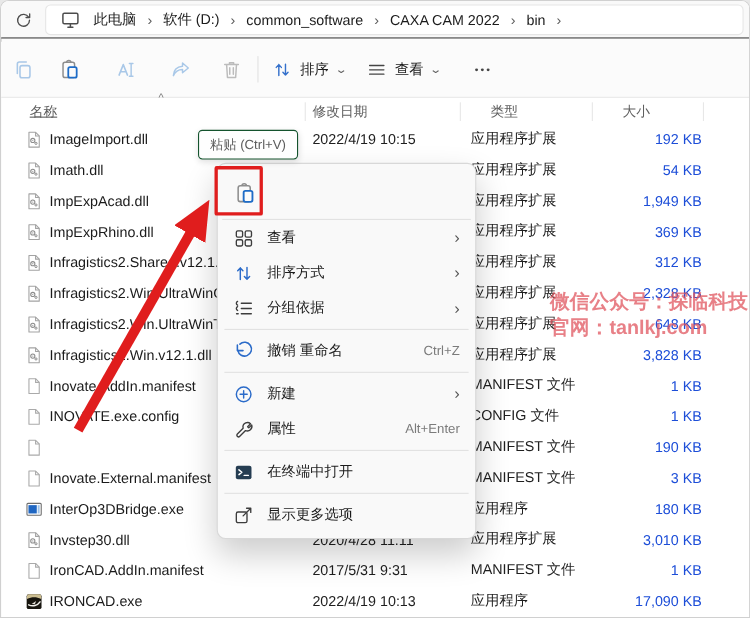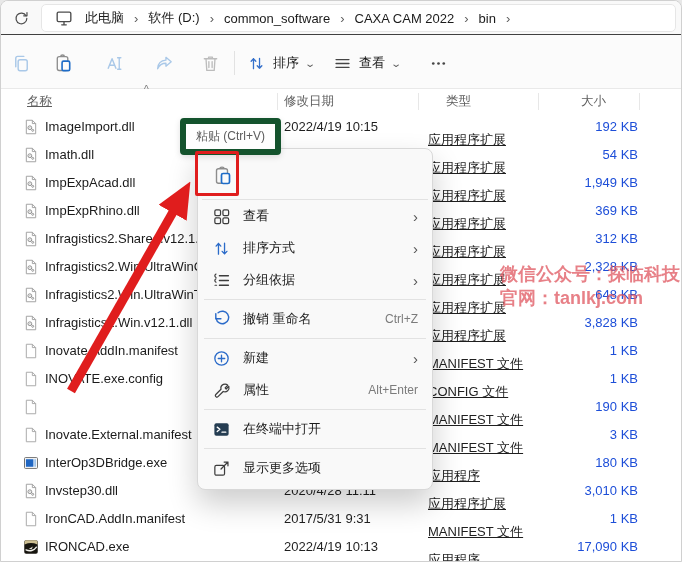--- a/index.html
+++ b/index.html
@@ -27,45 +27,45 @@
   .c-dis-gray{color:#bcbcbc;}
   .c-dark{color:#454545;}
   .c-blue{color:#3470cb;}
   
   .hdr{position:absolute;left:0;top:88px;right:0;height:24px;color:#5e5e5e;font-size:12.5px;}
   .hdr span{position:absolute;top:4px;}
   .hdr .h-name{left:26px;text-decoration:underline;}
   .hdr .h-caret{left:143px;top:-5px;font-size:10px;color:#777;}
   .hdr .h-date{left:283px;}
   .hdr .h-type{left:445px;}
-  .hdr .h-size{left:580px;}
+  .hdr .h-size{left:565px;}
   .hdr .h-sep{position:absolute;top:4px;width:1px;height:17px;background:#e7e7e7;}
   
   #file-list{position:absolute;left:0;top:112px;right:0;bottom:0;}
   .row{position:relative;height:28px;}
   .row .ficon{position:absolute;left:21px;top:5px;width:18px;height:18px;}
   .row .fname{position:absolute;left:44px;top:6px;white-space:nowrap;}
   .row .fdate{position:absolute;left:283px;top:6px;white-space:nowrap;color:#1f1f1f;}
-  .row .ftype{position:absolute;left:427px;top:18px;white-space:nowrap;color:#1f1f1f;text-decoration:underline;}
+  .row .ftype{position:absolute;left:427px;top:4px;white-space:nowrap;color:#1f1f1f;}
   .row .fsize{position:absolute;left:527px;width:110px;top:6px;text-align:right;color:#1d4ed8;}
   
   #context-menu{position:absolute;left:196px;top:147px;width:236px;background:#f9f9f9;border:1px solid #d8d8d8;
     border-radius:8px;box-shadow:0 14px 30px rgba(0,0,0,.20);padding:4px 4px 5px;z-index:30;box-sizing:border-box;}
   .menu-strip{height:46px;display:flex;align-items:center;border-bottom:1px solid #e2e2e2;}
   .paste-btn{width:36px;height:36px;margin-left:3px;display:flex;align-items:center;justify-content:center;border-radius:4px;}
   .paste-btn svg{width:22px;height:22px;}
   #menu-items .mi{height:32px;display:flex;align-items:center;gap:12px;padding:0 10px;border-radius:4px;}
   #menu-items .mi svg{width:19px;height:19px;color:#3d3d3d;flex:0 0 auto;}
   #menu-items .mi svg.blue{color:#2b6bc9;}
   .mi-label{flex:1;white-space:nowrap;}
   .mi-right{color:#7b7b7b;font-size:12px;white-space:nowrap;}
   .mi-right.chev{color:#565656;font-size:15px;}
   .menu-sep{height:1px;background:#e2e2e2;margin:3px 2px;}
   
-  #paste-tooltip{position:absolute;left:179px;top:117px;background:#fefefe;border:6px solid #14532d;border-radius:4px;
+  #paste-tooltip{position:absolute;left:179px;top:117px;background:#fefefe;border:1px solid #14532d;border-radius:4px;
     padding:4px 10px;font-size:12px;color:#5c5c5c;box-shadow:0 2px 6px rgba(0,0,0,.12);z-index:40;white-space:nowrap;}
   
   #highlight-box{position:absolute;left:194px;top:150px;width:44px;height:45px;border:3px solid #e01d1d;border-radius:2px;z-index:50;box-sizing:border-box;}
   #arrow-annotation{position:absolute;left:50px;top:178px;width:150px;height:228px;z-index:50;pointer-events:none;}
   #watermark{position:absolute;right:1px;top:261px;z-index:60;text-align:left;font-weight:700;font-size:18px;line-height:24px;opacity:.75;pointer-events:none;white-space:nowrap;}
   #watermark .wm2{margin-right:25px;}
 </style>
 </head>
 <body>
 

